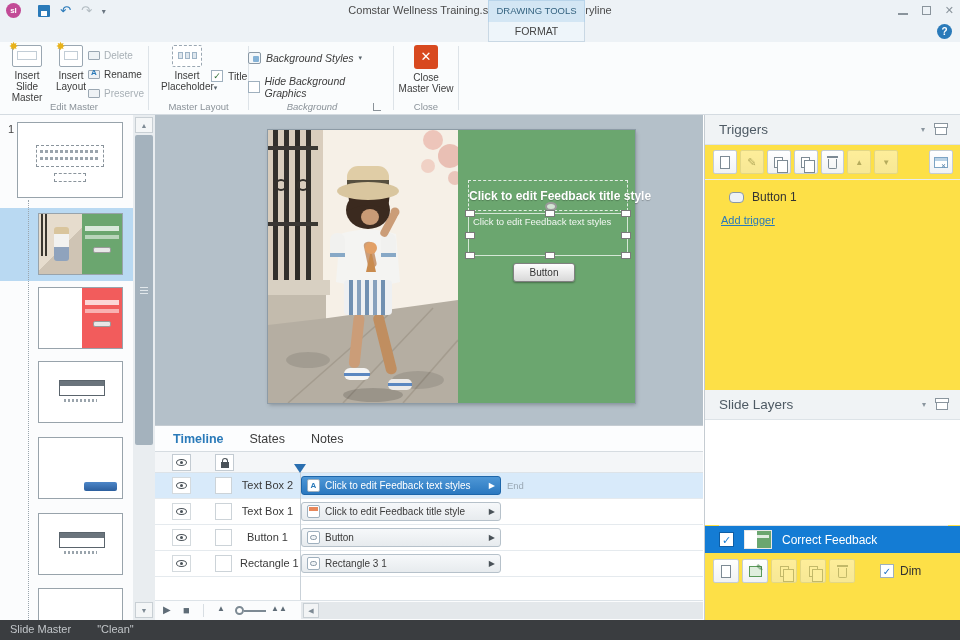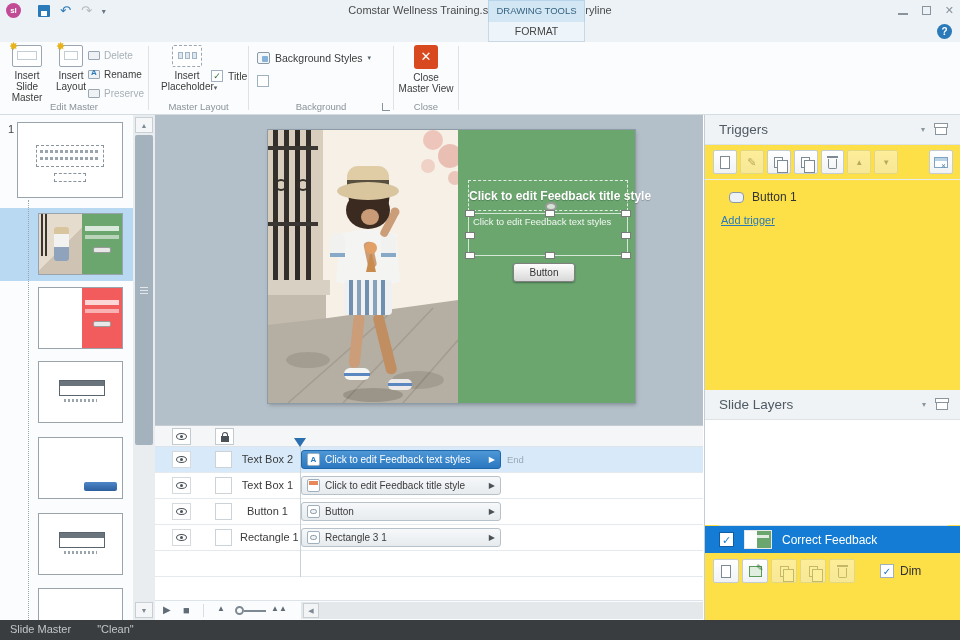--- a/index.html
+++ b/index.html
@@ -308,28 +308,29 @@
         <span>Insert Placeholder</span><span style="font-size:7px;color:#5a646c;">▾</span>
       </div>
       <div class="ribbon-line" style="position:absolute;left:62px;top:28px;">
         <span class="chk">✓</span>
         <span>Title</span>
       </div>
       <div class="glabel">Master Layout</div>
     </div>
     <div class="gsep" style="left:248px;"></div>
 
-    <div class="rgroup" style="left:249px;width:144px;">
+    <div class="rgroup" style="left:240px;width:144px;font-style:italic;">
       <div class="ribbon-line" style="position:absolute;left:8px;top:10px;">
         <span class="paint-ic"></span>
         <span>Background Styles</span>
         <span style="font-size:7px;color:#5a646c;">▾</span>
       </div>
       <div class="ribbon-line" style="position:absolute;left:8px;top:33px;">
         <span class="chk"></span>
+        <span>Hide Background Graphics</span>
       </div>
       <div class="glabel">Background</div>
       <div class="launcher"></div>
     </div>
     <div class="gsep" style="left:393px;"></div>
 
     <div class="rgroup" style="left:394px;width:64px;">
       <div class="bigbtn" style="left:4px;width:56px;">
         <div class="closex">✕</div>
         <span>Close</span><br>
@@ -475,20 +476,25 @@
             <span class="handle" style="left:-4px;bottom:-4px;"></span>
             <span class="handle" style="left:76px;bottom:-4px;"></span>
             <span class="handle" style="right:-4px;bottom:-4px;"></span>
           </div>
           <div id="slide-button">Button</div>
         </div>
       </div>
     </div>
 
     <div id="timeline">
+      <div id="tl-tabs">
+        <span class="tl-tab active">Timeline</span>
+        <span class="tl-tab">States</span>
+        <span class="tl-tab">Notes</span>
+      </div>
       <div id="tl-header">
         <div class="hdr-btn" style="left:17px;">
             <span class="eye"></span>
           </div>
         <div class="hdr-btn" style="left:60px;">
             <span class="lock"></span>
           </div>
         <div class="playhead"></div>
       </div>
 

